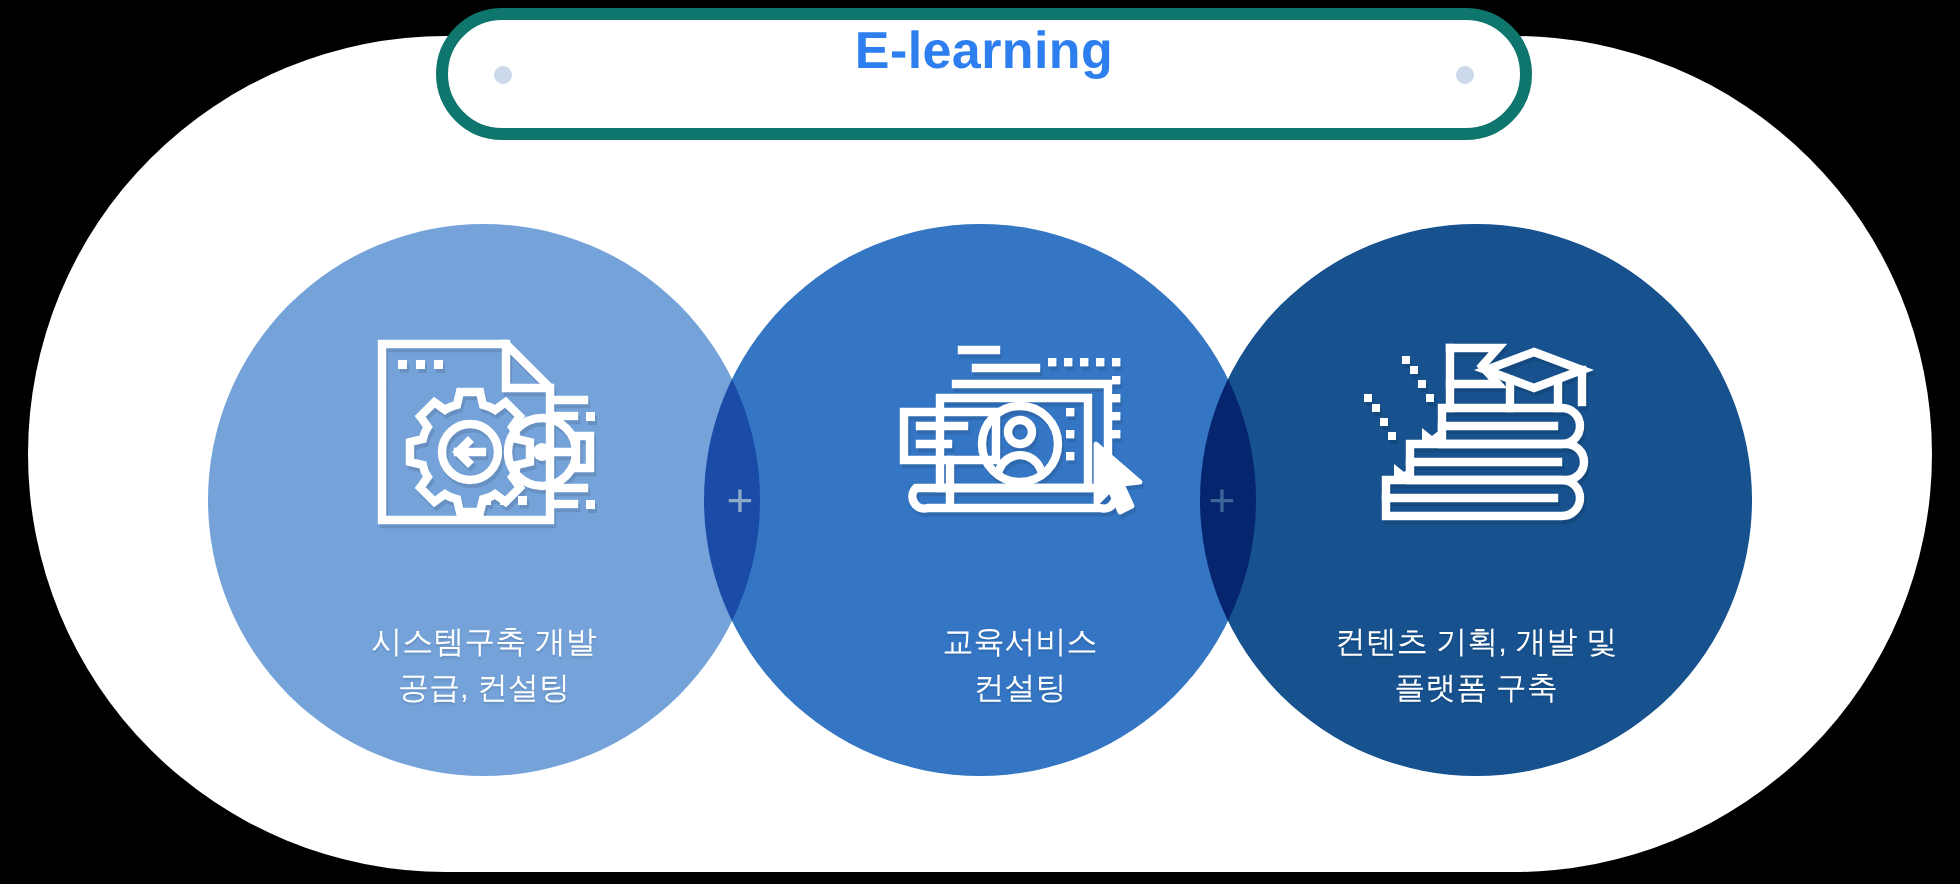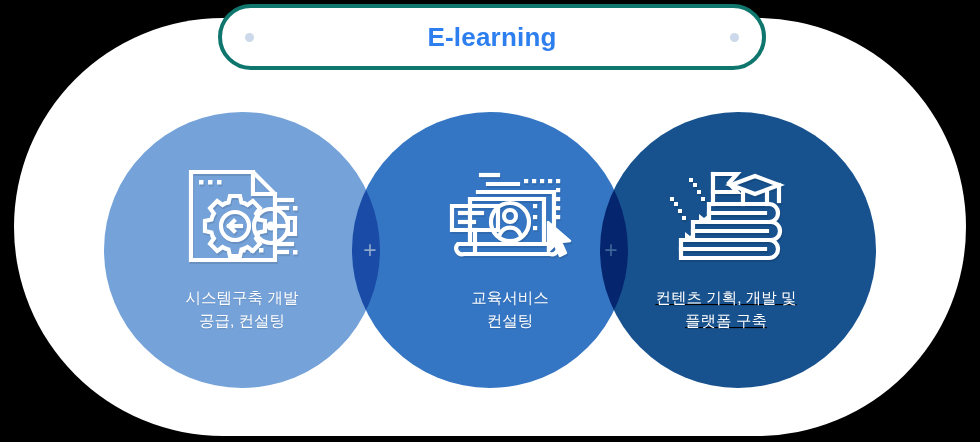--- a/index.html
+++ b/index.html
@@ -17,25 +17,25 @@
     width:952px; height:418px;
     background:#ffffff;
     border-radius:209px;
   }
   
   #title-badge{
     position:absolute;
     left:218px; top:4px;
     width:548px; height:66px;
     background:#ffffff;
-    border:4px solid #0f766e;
+    border:6px solid #0f766e;
     border-radius:33px;
     box-sizing:border-box;
     display:flex;
-    align-items:center;
+    align-items:flex-start;
     justify-content:center;
   }
   #title-text{
     color:#2d7ff0;
     font-size:26px;
     font-weight:bold;
     letter-spacing:.2px;
     user-select:none;
   }
   .badge-dot{
@@ -69,24 +69,25 @@
   
   .cell{
     position:absolute;
     width:276px;height:276px;
     top:112px;
     display:flex;
     flex-direction:column;
     align-items:center;
     justify-content:flex-start;
     pointer-events:auto;
+    gap:24px;
   }
   #cell-1{left:104px;}
   #cell-2{left:372px;}
-  #cell-3{left:588px;text-decoration:underline;}
+  #cell-3{left:600px;}
 
   .icon-wrap{
     margin-top:52px;
     width:130px;height:104px;
     display:flex;align-items:center;justify-content:center;
   }
   .icon-wrap svg{
     display:block;
     filter:drop-shadow(1.5px 2px 0 rgba(0,0,0,.10));
   }

